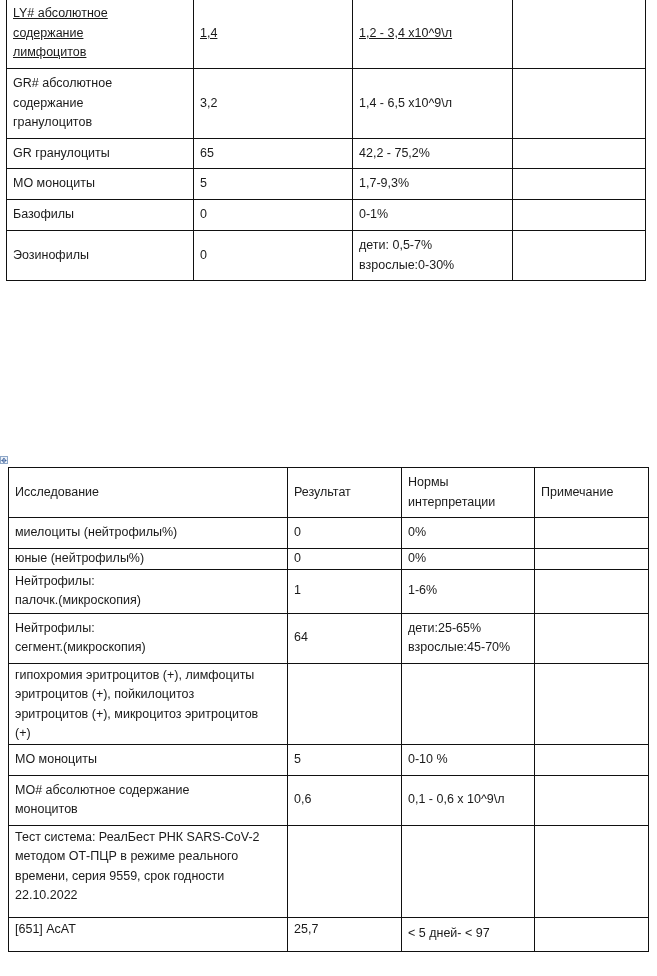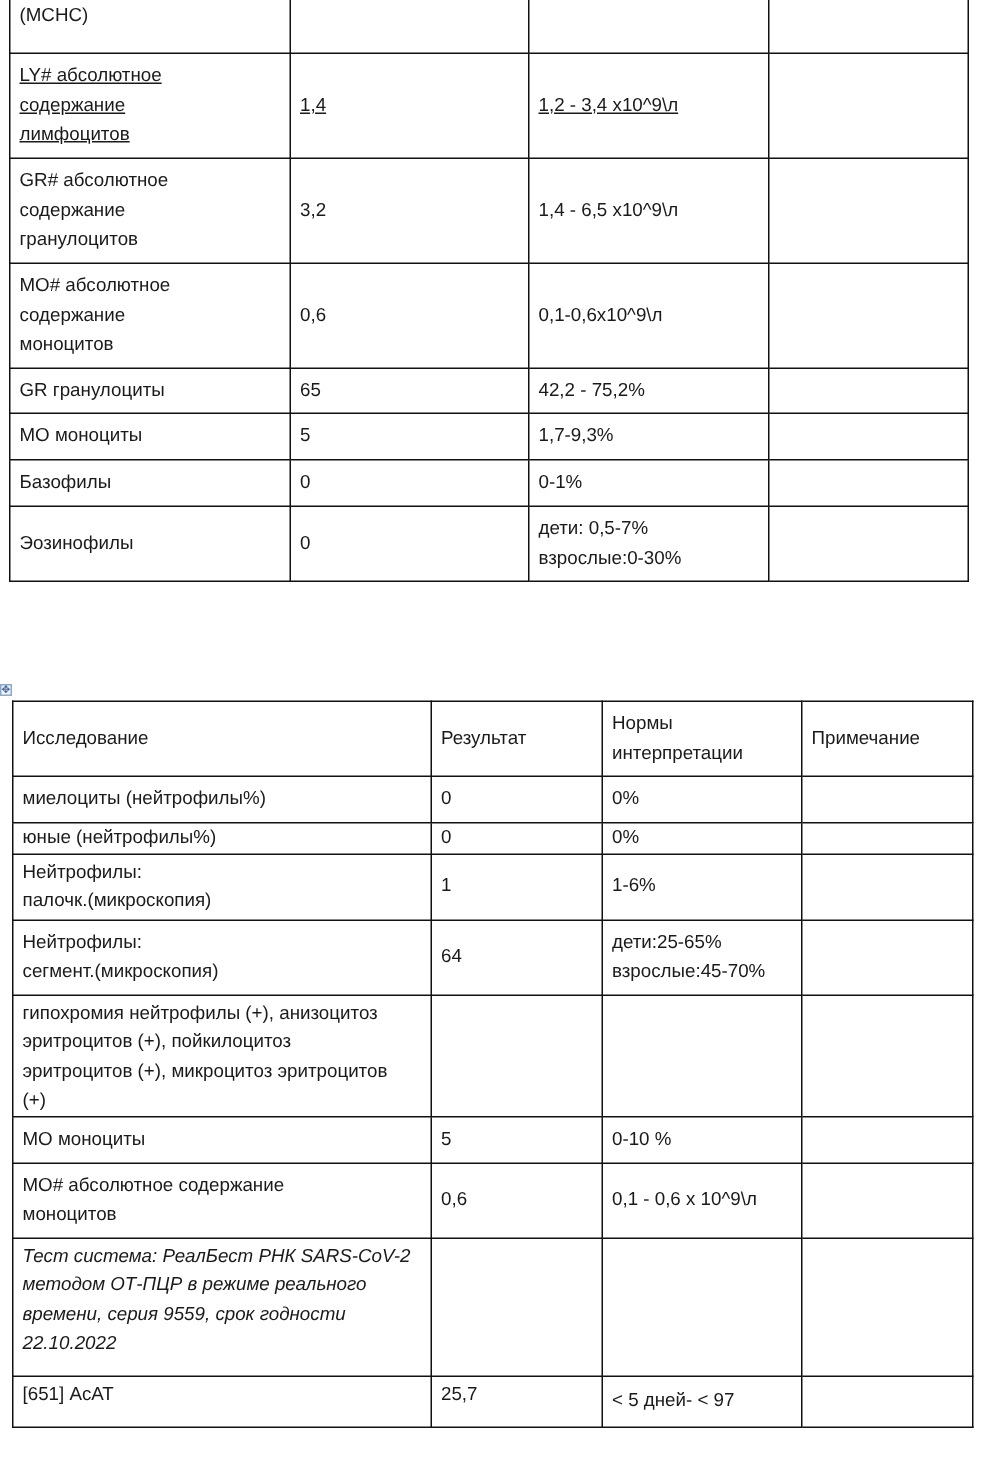--- a/index.html
+++ b/index.html
@@ -24,30 +24,20 @@
 <body>
 
 <table id="t1">
   <colgroup>
       <col style="width:187px">
       <col style="width:159px">
       <col style="width:160px">
       <col style="width:133px">
     </colgroup>
   <tbody id="t1body">
-      <tr style="height: 37px;">
-        <td class="top">
-          <span class="line">(MCHC)</span>
-        </td>
-        <td class="top"></td>
-        <td>
-          <span class="line"></span>
-        </td>
-        <td></td>
-      </tr>
       <tr style="height: 70px; text-decoration: underline;">
         <td>
           <span class="line">LY# абсолютное</span>
           <span class="line">содержание</span>
           <span class="line">лимфоцитов</span>
         </td>
         <td>1,4</td>
         <td>
           <span class="line">1,2 - 3,4 x10^9\л</span>
         </td>
@@ -55,32 +45,20 @@
       </tr>
       <tr style="height: 70px;">
         <td>
           <span class="line">GR# абсолютное</span>
           <span class="line">содержание</span>
           <span class="line">гранулоцитов</span>
         </td>
         <td>3,2</td>
         <td>
           <span class="line">1,4 - 6,5 x10^9\л</span>
-        </td>
-        <td></td>
-      </tr>
-      <tr style="height: 70px;">
-        <td>
-          <span class="line">MO# абсолютное</span>
-          <span class="line">содержание</span>
-          <span class="line">моноцитов</span>
-        </td>
-        <td>0,6</td>
-        <td>
-          <span class="line">0,1-0,6x10^9\л</span>
         </td>
         <td></td>
       </tr>
       <tr style="height: 30px;">
         <td>
           <span class="line">GR гранулоциты</span>
         </td>
         <td>65</td>
         <td>
           <span class="line">42,2 - 75,2%</span>
@@ -178,21 +156,21 @@
         </td>
         <td>64</td>
         <td>
           <span class="line">дети:25-65%</span>
           <span class="line">взрослые:45-70%</span>
         </td>
         <td></td>
       </tr>
       <tr style="height: 80px;">
         <td class="top">
-          <span class="line">гипохромия нейтрофилы (+), анизоцитоз</span>
+          <span class="line">гипохромия эритроцитов (+), лимфоциты</span>
           <span class="line">эритроцитов (+), пойкилоцитоз</span>
           <span class="line">эритроцитов (+), микроцитоз эритроцитов</span>
           <span class="line">(+)</span>
         </td>
         <td></td>
         <td>
           <span class="line"></span>
         </td>
         <td></td>
       </tr>
@@ -210,21 +188,21 @@
         <td>
           <span class="line">MO# абсолютное содержание</span>
           <span class="line">моноцитов</span>
         </td>
         <td>0,6</td>
         <td>
           <span class="line">0,1 - 0,6 x 10^9\л</span>
         </td>
         <td></td>
       </tr>
-      <tr style="height: 92px; font-style: italic;">
+      <tr style="height: 92px;">
         <td class="top">
           <span class="line">Тест система: РеалБест РНК SARS-CoV-2</span>
           <span class="line">методом ОТ-ПЦР в режиме реального</span>
           <span class="line">времени, серия 9559,  срок годности</span>
           <span class="line">22.10.2022</span>
         </td>
         <td></td>
         <td>
           <span class="line"></span>
         </td>

